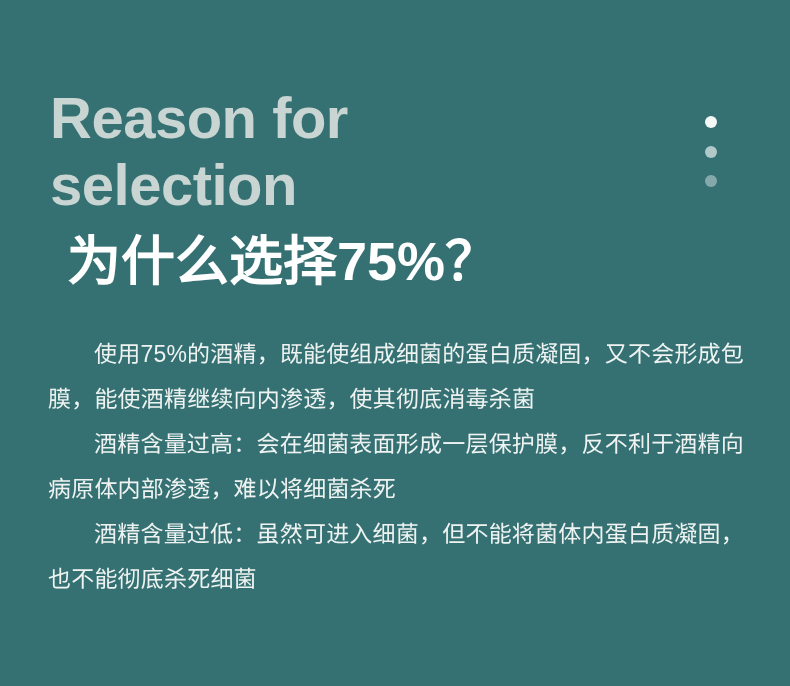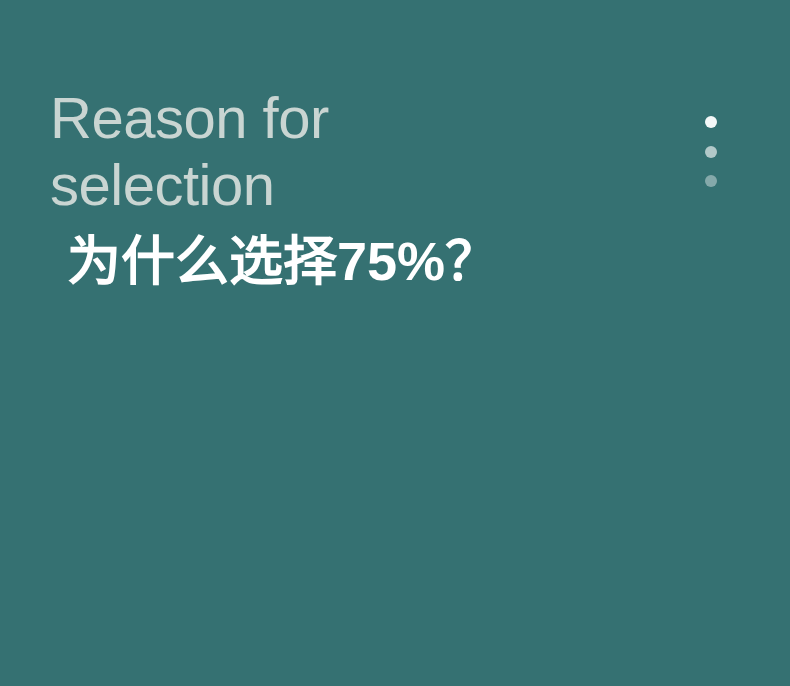--- a/index.html
+++ b/index.html
@@ -26,21 +26,21 @@
 
   
   .eyebrow {
     position: absolute;
     left: 50px;
     top: 84px;
     width: 600px;
     color: #c9d5d2;
     font-family: "Liberation Sans", "DejaVu Sans", sans-serif;
     font-size: 58px;
-    font-weight: 400;
+    font-weight: 700;
     line-height: 67px;
     letter-spacing: -0.5px;
     white-space: pre-line;
   }
 
   
   .headline {
     position: absolute;
     left: 48px;
     top: 230px;
@@ -103,14 +103,19 @@
 selection</div>
 
   <div class="headline">为什么选择75%？</div>
 
   <div class="dot-column">
     <span class="dot dot-1"></span>
     <span class="dot dot-2"></span>
     <span class="dot dot-3"></span>
   </div>
 
+  <div class="body-copy">
+    <p class="para">使用75%的酒精，既能使组成细菌的蛋白质凝固，又不会形成包膜，能使酒精继续向内渗透，使其彻底消毒杀菌</p>
+    <p class="para">酒精含量过高：会在细菌表面形成一层保护膜，反不利于酒精向病原体内部渗透，难以将细菌杀死</p>
+    <p class="para">酒精含量过低：虽然可进入细菌，但不能将菌体内蛋白质凝固，也不能彻底杀死细菌</p>
+  </div>
 
 </div>
 
 </body></html>

